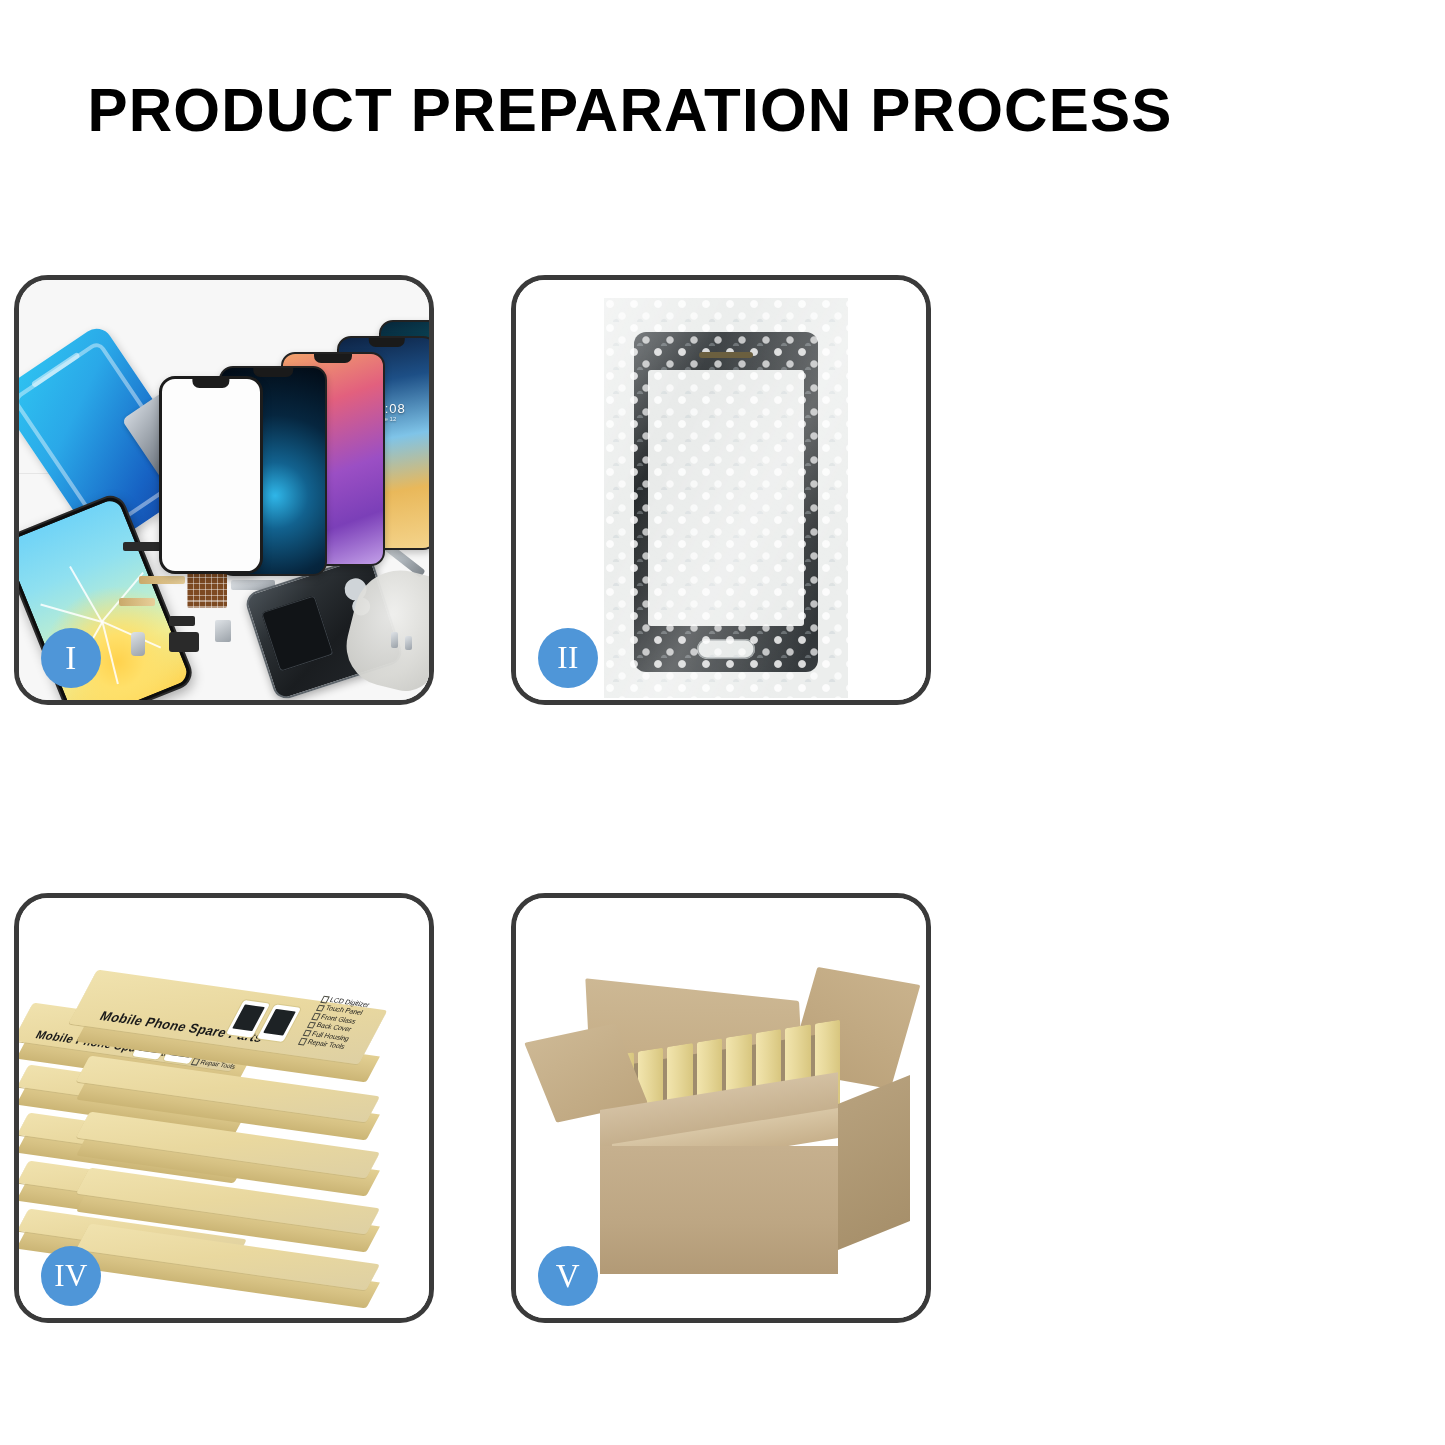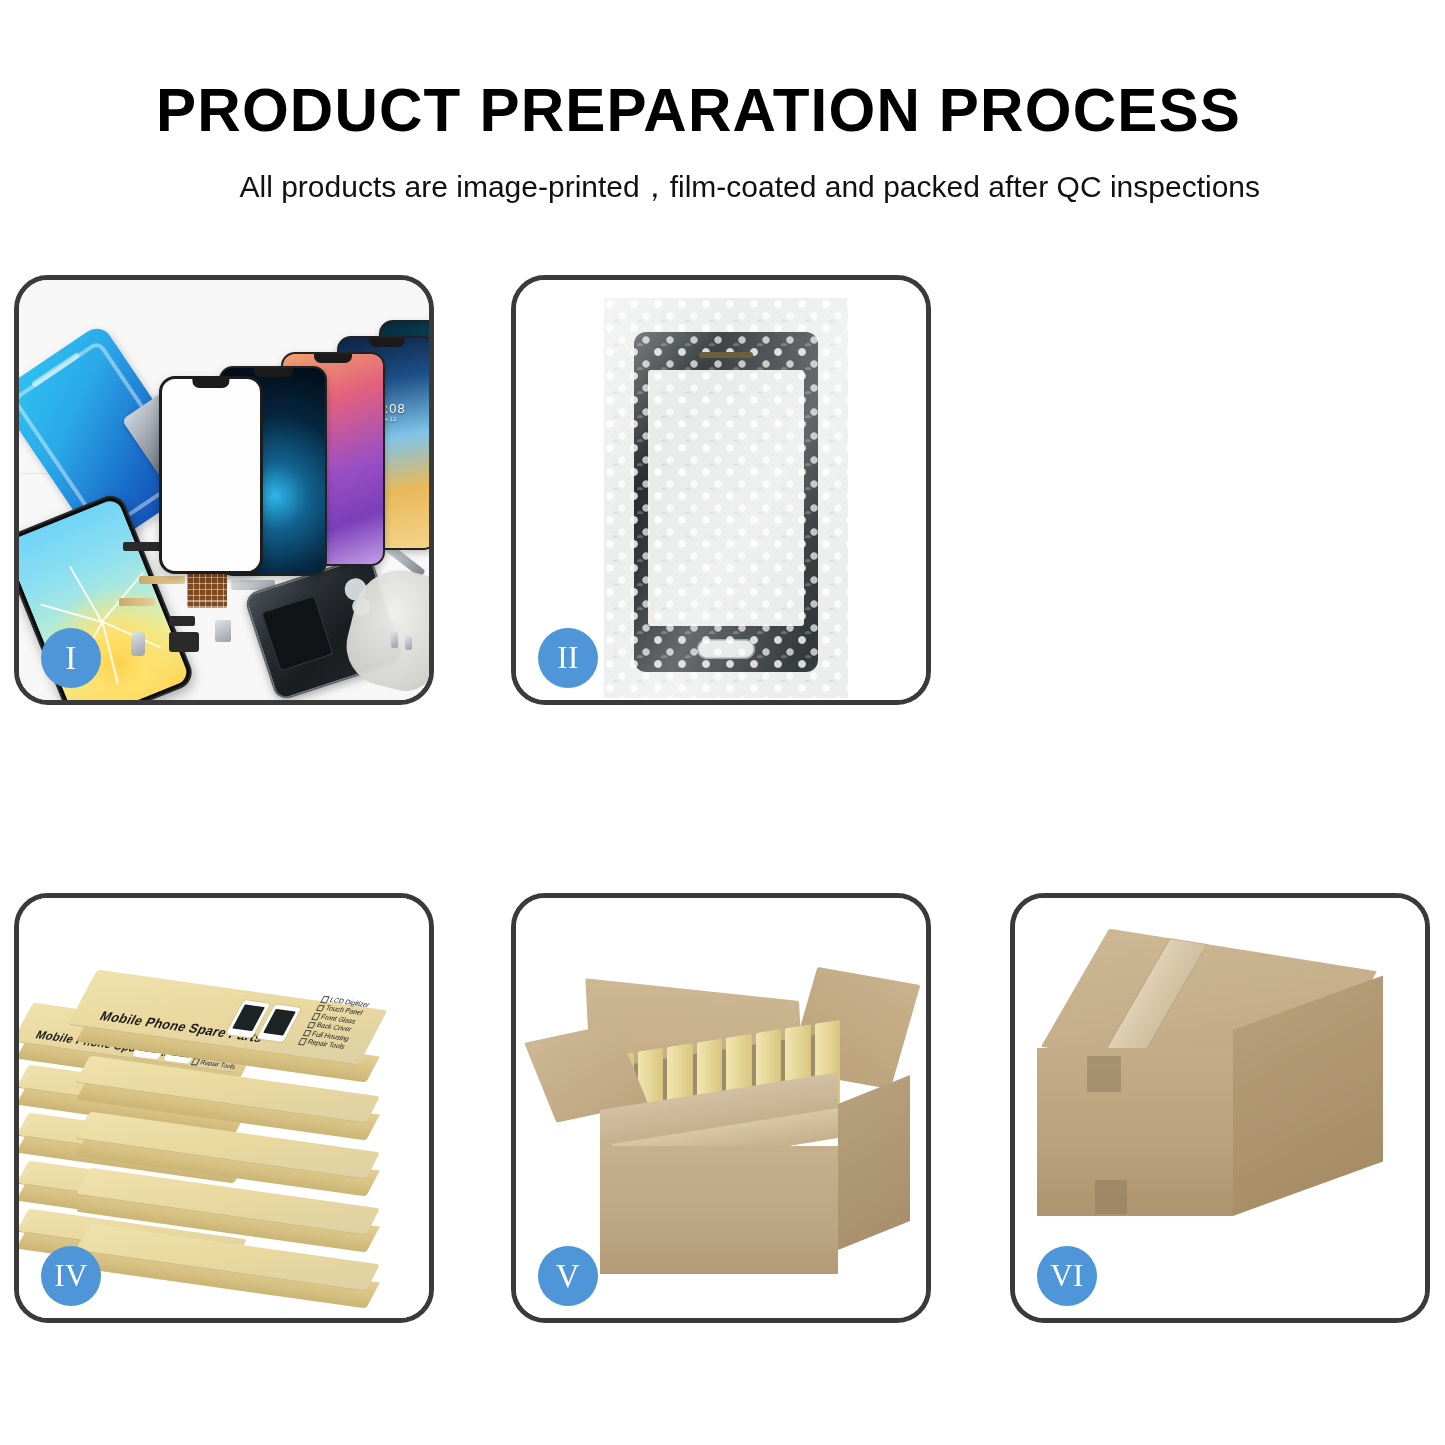--- a/index.html
+++ b/index.html
@@ -6,21 +6,21 @@
   html, body {
     width: 1445px; height: 1445px;
     background: #ffffff;
     font-family: "Liberation Sans", sans-serif;
     overflow: hidden;
   }
 
   .page { position: relative; width: 1445px; height: 1445px; background:#fff; }
 
   
-  .header { position:absolute; left:0; top:0; width:1260px; text-align:right; }
+  .header { position:absolute; left:0; top:0; width:1260px; text-align:center; }
   .title {
     font-family: "Liberation Sans", sans-serif;
     font-weight: 700;
     font-size: 62px;
     letter-spacing: 1.2px;
     color: #000;
     margin-top: 74px;
     transform: scaleX(0.97);
     white-space: nowrap;
   }
@@ -433,21 +433,20 @@
     transform: skew(-30deg, 9deg); border-radius:10px; z-index:-1;
   }
 </style>
 </head>
 <body>
 
 <div class="page">
 
   <div class="header">
     <div class="title">PRODUCT PREPARATION PROCESS</div>
-    <div class="subtitle">All products are image-printed，film-coated and packed after QC inspections</div>
   </div>
 
   <div class="grid">
 
     <div class="panel col0 row0">
       <div class="scene">
         <div class="p1bg"></div>
 
         <div class="adhesive"></div>
         <div class="adhesive-chip"></div>
@@ -615,30 +614,15 @@
         </div>
         <div class="flap-left"></div>
         <div class="c5-rim"></div>
         <div class="flap-front"></div>
         <div class="c5-front"></div>
         <div class="c5-side"></div>
       </div>
       <div class="badge">V</div>
     </div>
 
-    <div class="panel col2 row1">
-      <div class="scene">
-        <div class="p6bg"></div>
-        <div class="sealed">
-          <div class="s6-shadow"></div>
-          <div class="s6-top"></div>
-          <div class="s6-tape"></div>
-          <div class="s6-right"></div>
-          <div class="s6-front"></div>
-          <div class="tab" style="left:72px; top:158px; width:34px; height:36px;"></div>
-          <div class="tab" style="left:80px; top:282px; width:32px; height:34px;"></div>
-        </div>
-      </div>
-      <div class="badge w2">VI</div>
-    </div>
 
   </div>
 </div>
 
 </body></html>

